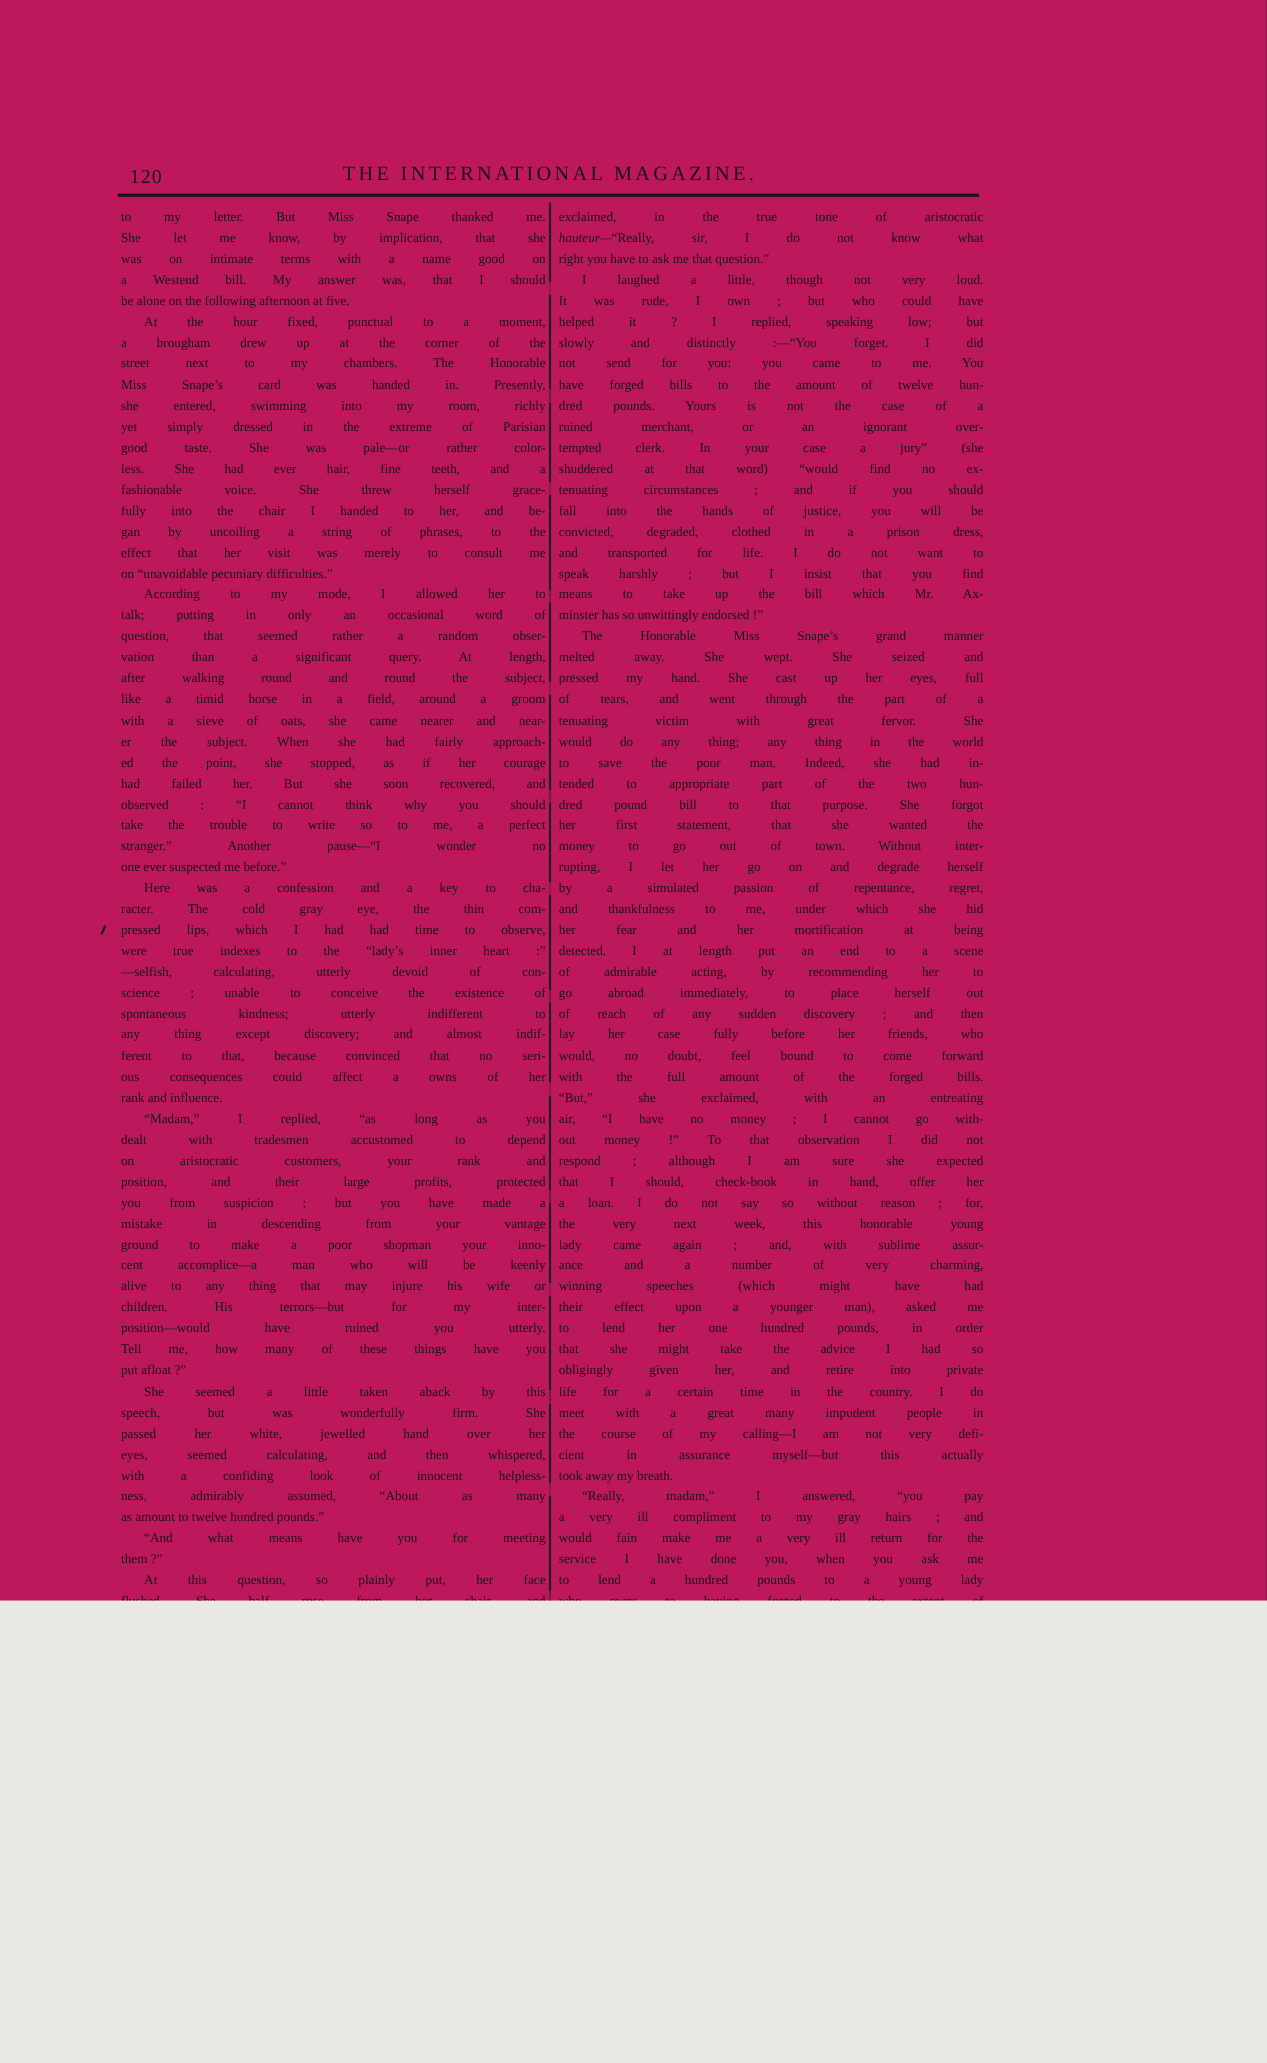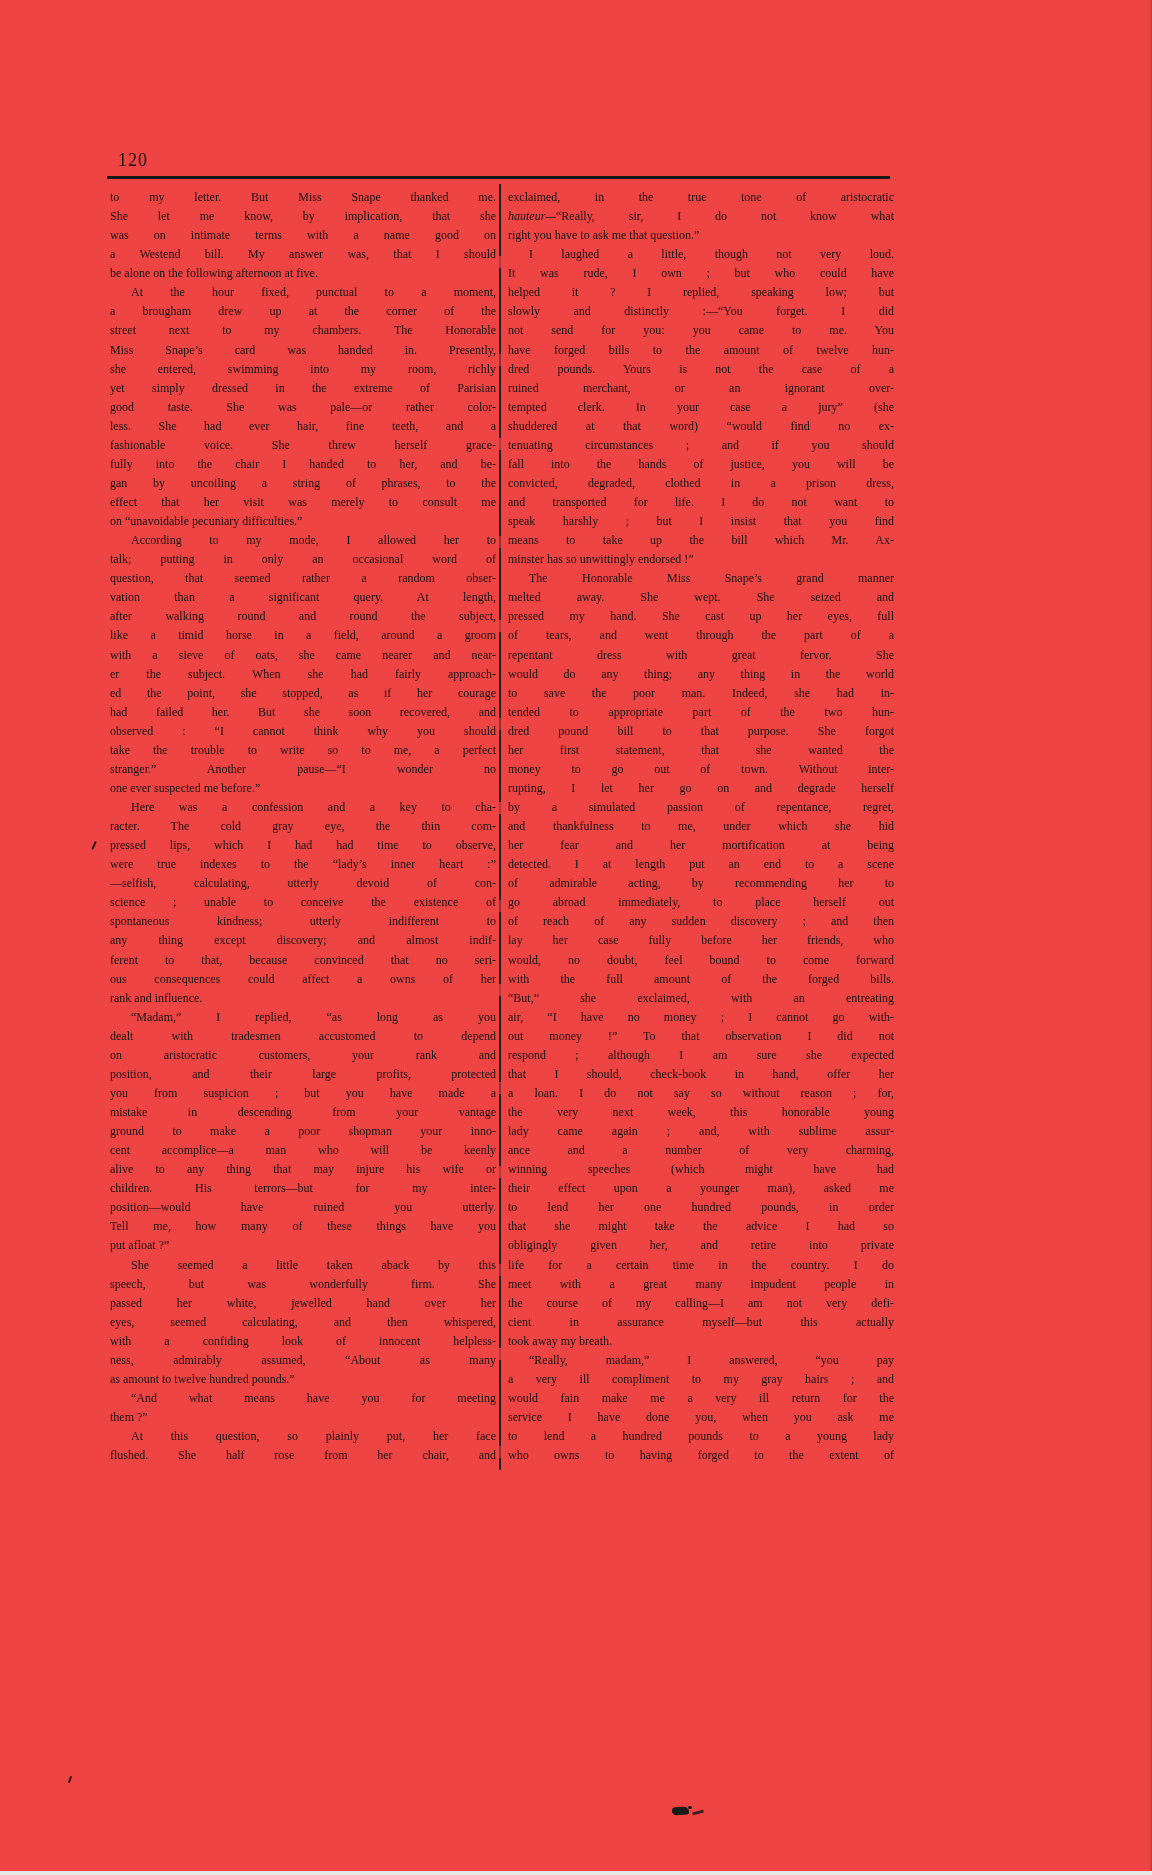--- a/index.html
+++ b/index.html
@@ -1,20 +1,20 @@
 <!DOCTYPE html>
 <html><head>
 <meta charset="utf-8">
 <style>
   html,body{margin:0;padding:0;}
   body{background:#e8e8e4;}
   .page{
     position:relative;
-    width:1152px;height:1871px;
-    background:#ef4444;
+    width:1152px;height:1455px;
+    background:#be185d;
     overflow:hidden;
     font-family:"Liberation Serif","DejaVu Serif",serif;
     color:#141414;
   }
   .scan-edge-right{
     position:absolute;top:0;right:0;width:3px;height:100%;
     background:linear-gradient(90deg,rgba(0,0,0,0),rgba(0,0,0,.18));
   }
   .page-number{
     position:absolute;left:118px;top:150px;
@@ -78,20 +78,21 @@
     left:688px;top:1806px;width:4px;height:3px;border-radius:50%;
   }
   i{margin-top:12px;}
 </style>
 </head>
 <body>
 
 <div class="page">
   <div class="page-number">120</div>
 
+  <div class="header-title">THE INTERNATIONAL MAGAZINE.</div>
 
   <div class="header-rule"></div>
 
   <div class="col col-left">
       <div class="line">to my letter.  But Miss Snape thanked me.</div>
       <div class="line">She let me know, by implication, that she</div>
       <div class="line">was on intimate terms with a name good on</div>
       <div class="line">a Westend bill.  My answer was, that I should</div>
       <div class="line e">be alone on the following afternoon at five.</div>
       <div class="line p">At the hour fixed, punctual to a moment,</div>
@@ -178,21 +179,21 @@
       <div class="line">fall into the hands of justice, you will be</div>
       <div class="line">convicted, degraded, clothed in a prison dress,</div>
       <div class="line">and transported for life.  I do not want to</div>
       <div class="line">speak harshly ; but I insist that you find</div>
       <div class="line">means to take up the bill which Mr. Ax-</div>
       <div class="line e">minster has so unwittingly endorsed !”</div>
       <div class="line p">The Honorable Miss Snape’s grand manner</div>
       <div class="line">melted away.  She wept.  She seized and</div>
       <div class="line">pressed my hand.  She cast up her eyes, full</div>
       <div class="line">of tears, and went through the part of a</div>
-      <div class="line">repentant dress with great fervor.  She</div>
+      <div class="line">tenuating victim with great fervor.  She</div>
       <div class="line">would do any thing; any thing in the world</div>
       <div class="line">to save the poor man.  Indeed, she had in-</div>
       <div class="line">tended to appropriate part of the two hun-</div>
       <div class="line">dred pound bill to that purpose.  She forgot</div>
       <div class="line">her first statement, that she wanted the</div>
       <div class="line">money to go out of town.  Without inter-</div>
       <div class="line">rupting, I let her go on and degrade herself</div>
       <div class="line">by a simulated passion of repentance, regret,</div>
       <div class="line">and thankfulness to me, under which she hid</div>
       <div class="line">her fear and her mortification at being</div>

